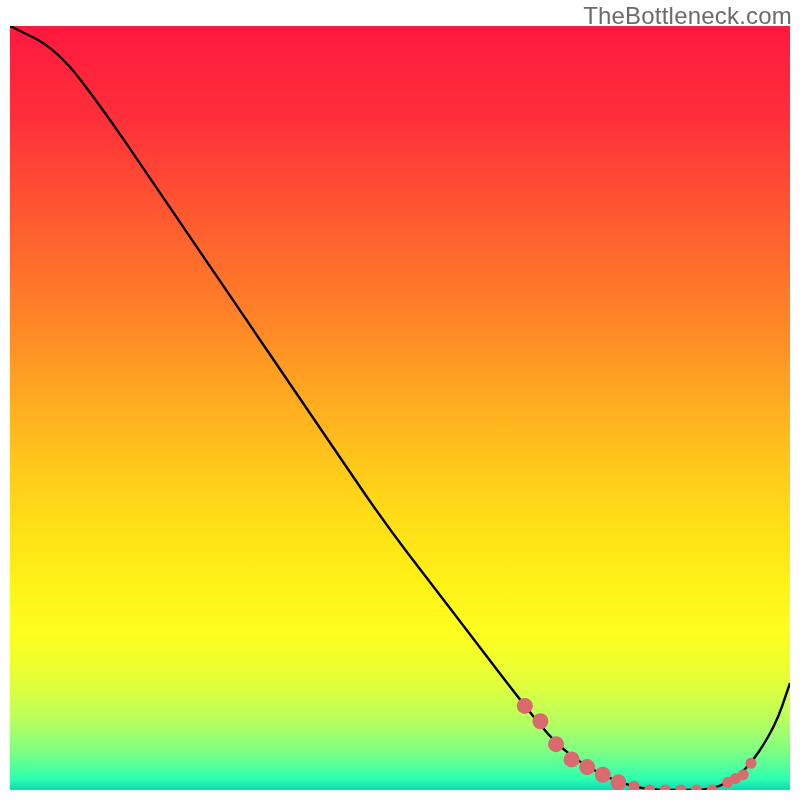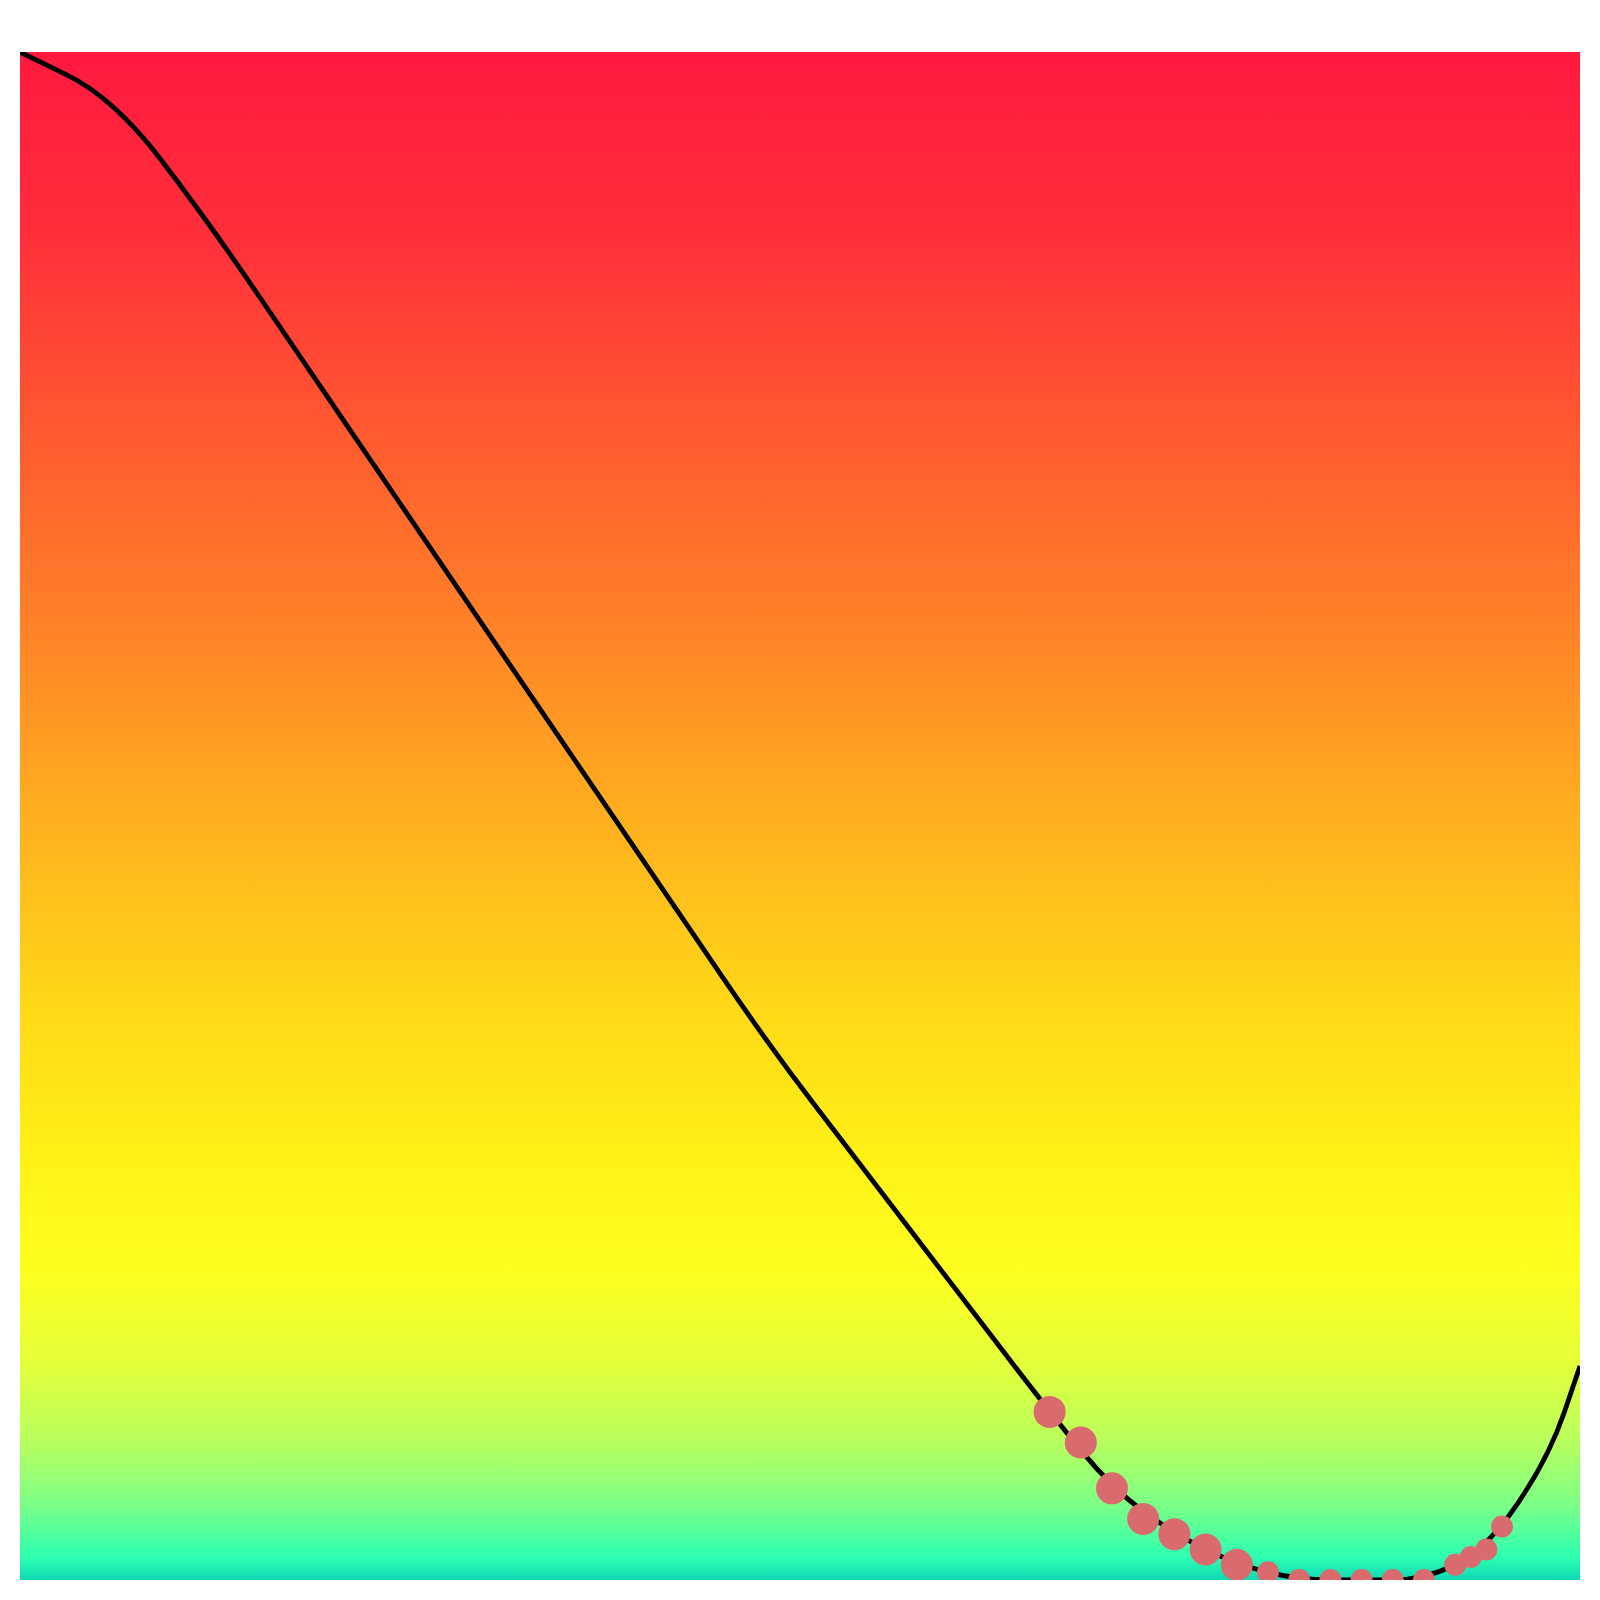--- a/index.html
+++ b/index.html
@@ -34,20 +34,21 @@
     height: 764px;
   }
   .plot svg {
     display: block;
   }
 </style>
 </head>
 <body>
 
 <div class="wrap">
+  <div class="attribution">TheBottleneck.com</div>
 
   <div class="plot">
     <svg id="chart-svg" width="780" height="764" viewBox="0 0 780 764" preserveAspectRatio="none">
       <defs>
         <linearGradient id="bg-grad" x1="0" y1="0" x2="0" y2="1">
             <stop offset="0%" stop-color="#ff193f"></stop>
             <stop offset="12%" stop-color="#ff2f3a"></stop>
             <stop offset="25%" stop-color="#ff5a30"></stop>
             <stop offset="38%" stop-color="#ff8327"></stop>
             <stop offset="50%" stop-color="#ffaf1f"></stop>

